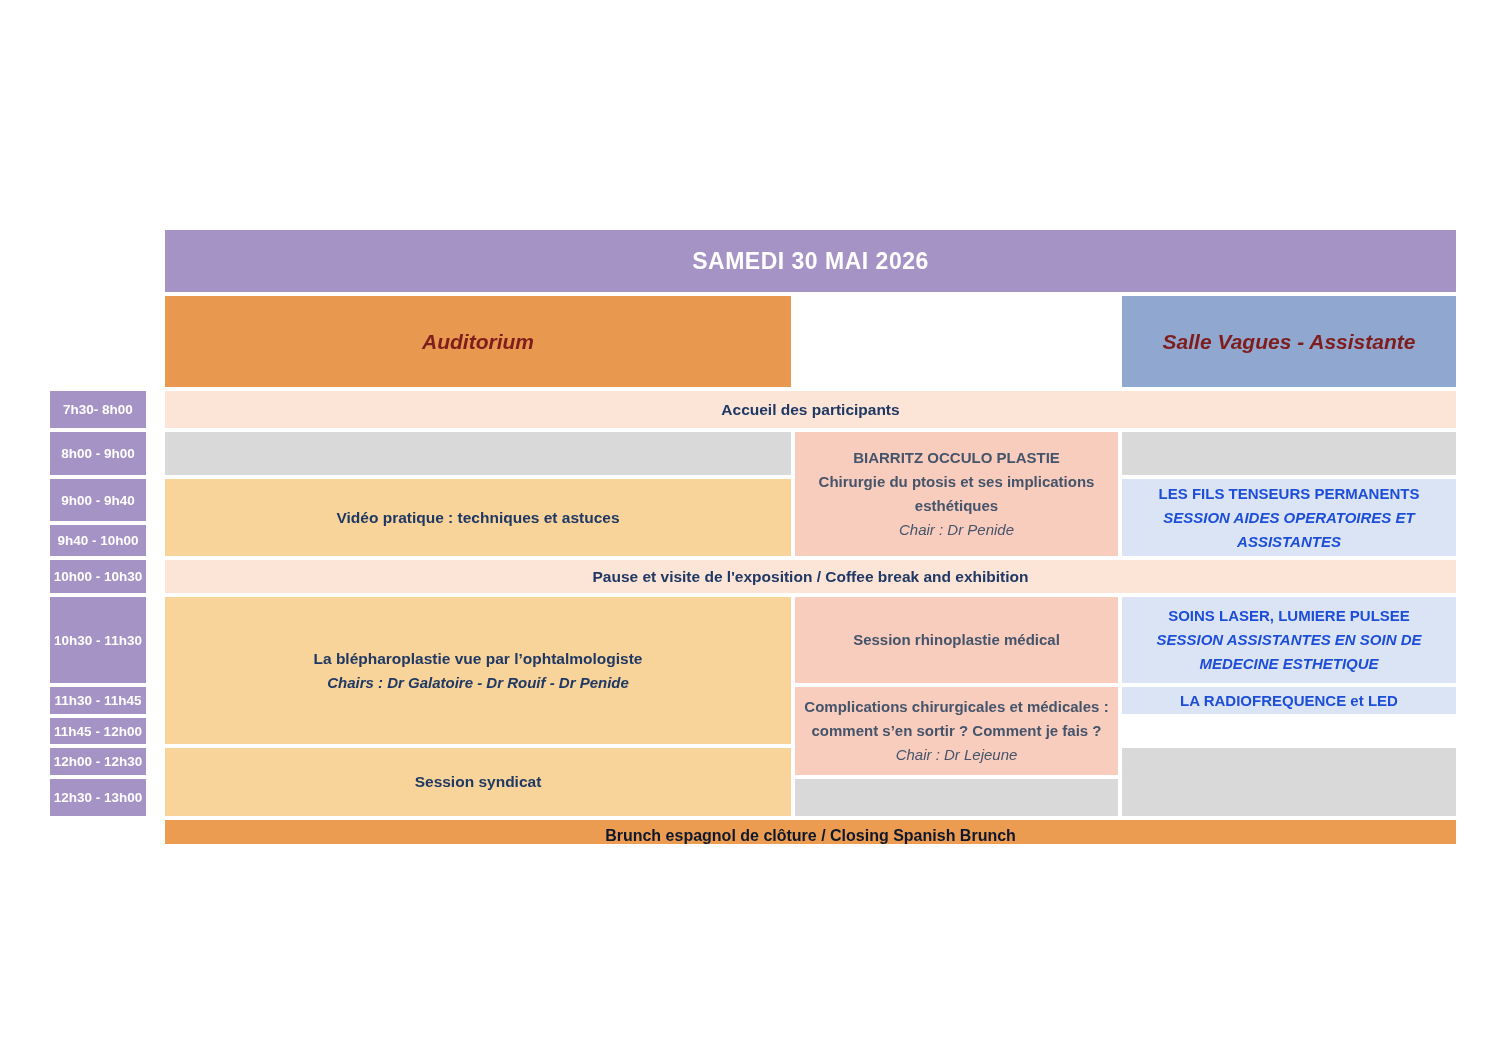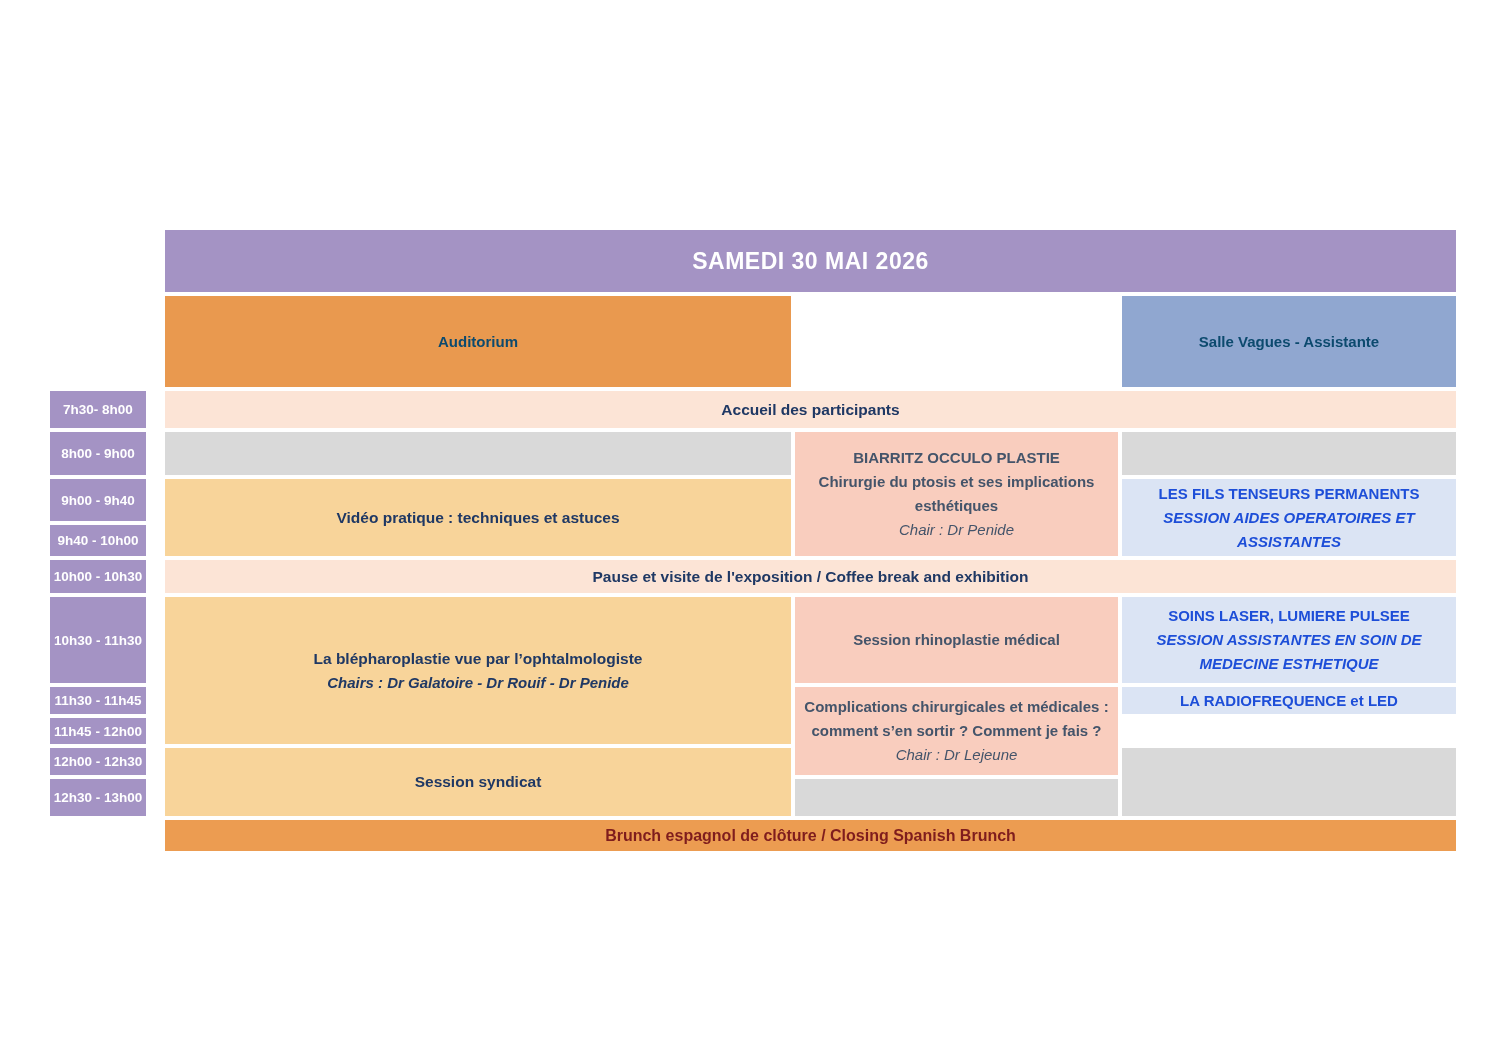--- a/index.html
+++ b/index.html
@@ -1,47 +1,47 @@
 <!DOCTYPE html>
 <html><head>
 <meta charset="utf-8">
 <style>
   html,body{margin:0;padding:0;background:#ffffff;}
   .page{
-    position:relative;width:1497px;height:1058px;background:#ffffff;overflow:hidden;
+    position:relative;width:1497px;height:844px;background:#ffffff;overflow:hidden;
     font-family:"Liberation Sans",sans-serif;
   }
   .schedule{
     position:absolute;left:50px;top:230px;
     display:grid;
     grid-template-columns:96px 11px 626px 323px 334px;
     grid-template-rows:62px 91px 37px 43px 42px 31px 33px 86px 27px 26px 27px 37px 31px;
     gap:4px;
   }
   .cell{
     display:flex;flex-direction:column;align-items:center;justify-content:center;
     text-align:center;line-height:24px;padding:2px 8px;box-sizing:border-box;
   }
   .day-title{
     background:#a493c4;color:#ffffff;font-size:23px;font-weight:bold;letter-spacing:.5px;
   }
-  .col-header{color:#0c4a6e;font-size:15px;font-weight:bold;}
+  .col-header{color:#7f1d1d;font-size:21px;font-weight:bold;font-style:italic;}
   .col-aud{background:#e9994f;}
   .col-rhune{background:#e98ba1;}
   .col-salle{background:#90a7d0;}
   .time{
     background:#a493c4;color:#ffffff;font-size:13.5px;font-weight:bold;
     display:flex;align-items:center;justify-content:center;text-align:center;
   }
   .peach{background:#fce4d6;}
   .gray{background:#d9d9d9;}
   .tan{background:#f8d49a;}
   .salmon{background:#f9cdbe;}
   .lblue{background:#dbe4f4;}
-  .brunch{background:#ec9c51;color:#7f1d1d;font-size:16px;font-weight:bold;}
+  .brunch{background:#ec9c51;color:#0f172a;font-size:16px;font-weight:bold;}
   .navy{color:#1f3864;}
   .slate{color:#44546a;}
   .blue{color:#1d4ed8;}
   .bold{font-weight:bold;font-size:15px;}
   .big{font-size:15.5px;}
   .ital{font-style:italic;font-size:15px;}
   .ital600{font-style:italic;font-size:15px;font-weight:600;}
 </style>
 </head>
 <body>

